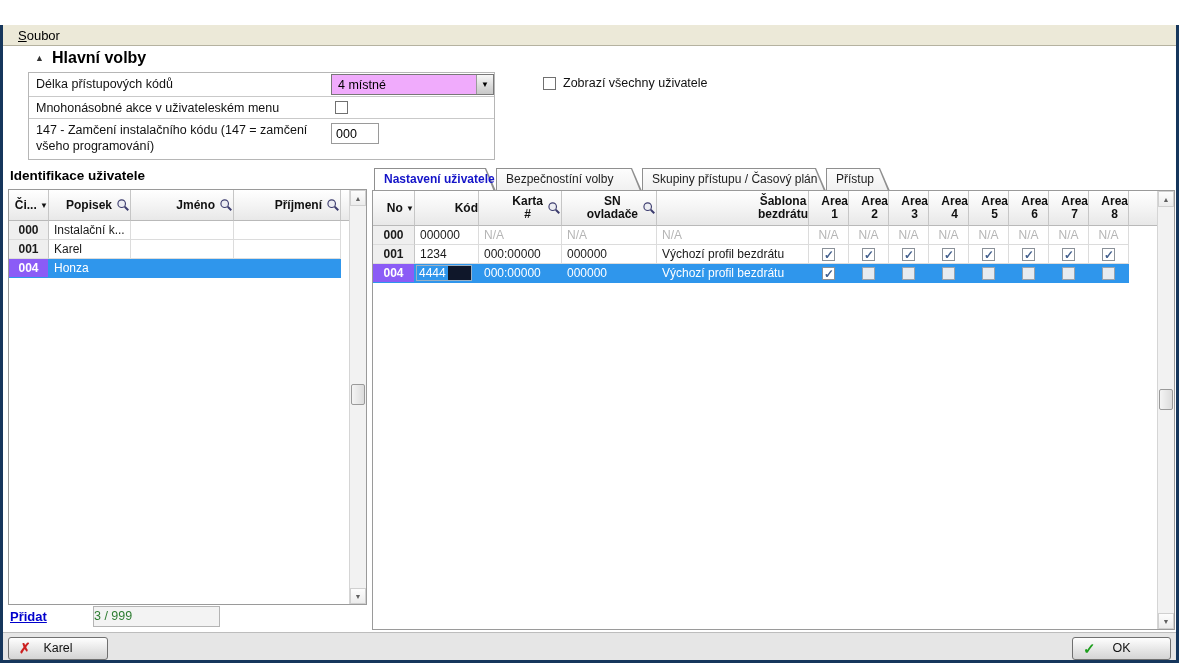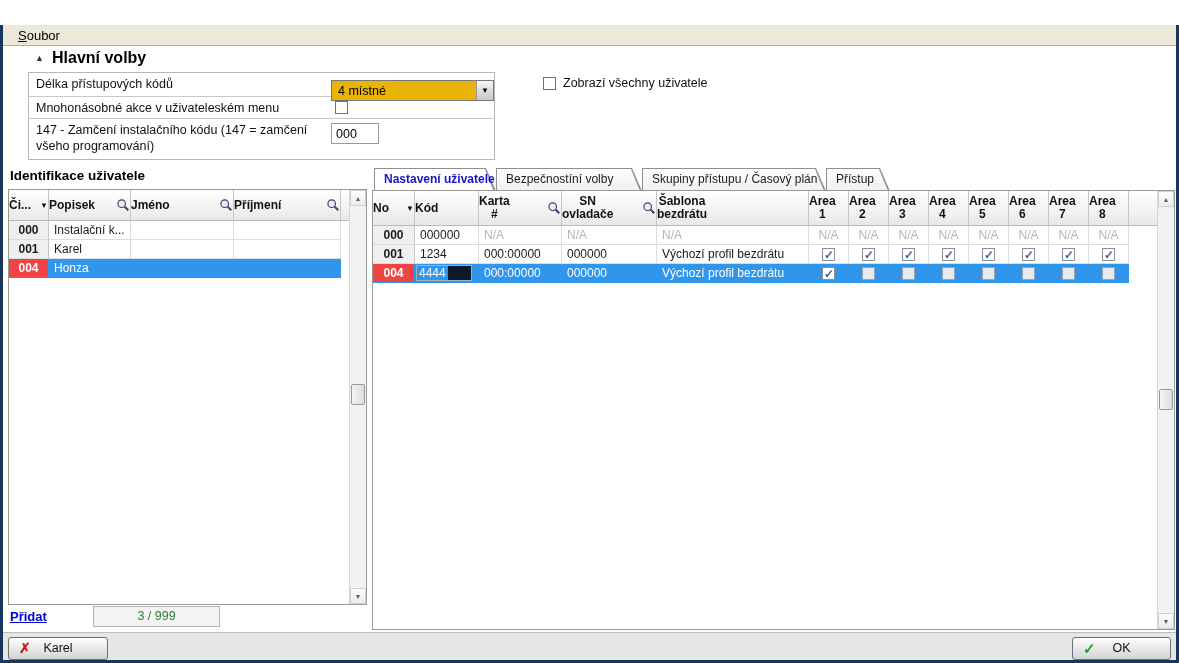--- a/index.html
+++ b/index.html
@@ -30,47 +30,47 @@
   .menu-item { position:absolute; left:10px; top:2px; font-size:13px; color:#000; padding:1px 5px; cursor:default; }
   .menu-item::first-letter { text-decoration:underline; }
 
   
   .section-arrow { left:35px; top:53px; font-size:9px; color:#333; }
   .section-title { left:52px; top:49px; font-size:16px; font-weight:bold; color:#000; }
   .opts { left:28px; top:72px; width:467px; border:1px solid #b6b6b6; }
   .opt-row { position:relative; border-bottom:1px solid #c9c9c9; }
   .opt-row:last-child { border-bottom:none; }
   .opt-label { position:absolute; left:7px; top:3px; right:172px; font-size:12.5px; color:#111; line-height:16px; }
-  .combo { position:absolute; left:302px; top:7px; width:163px; height:21px; border:1px solid #787878; background:#eab308; }
+  .combo { position:absolute; left:302px; top:1px; width:163px; height:21px; border:1px solid #787878; background:#f0abfc; }
   .combo-val { position:absolute; left:6px; top:3px; font-size:12.5px; color:#000; }
   .combo-btn { position:absolute; right:0; top:0; width:17px; height:19px; border-left:1px solid #9a9a9a;
     background:linear-gradient(#f7f7f7,#d9d9d9 60%,#c8c8c8); text-align:center; font-size:8px; color:#000; line-height:19px; }
   .cb { width:13px; height:13px; background:#fff; border:1px solid #707070; position:relative; }
   .cb.checked::after { content:""; }
   .cb .ck { position:absolute; left:1px; top:-3px; font-size:12px; font-weight:bold; color:#44618f; }
   .num-input { position:absolute; left:302px; top:4px; width:48px; height:21px; border:1px solid #9a9a9a;
     font-size:12.5px; padding-left:4px; font-family:"Liberation Sans",sans-serif; }
   .showall-cb { left:543px; top:77px; }
   .showall-label { left:563px; top:76px; font-size:12.5px; color:#111; }
 
   
   .left-title { left:10px; top:168px; font-size:13.5px; font-weight:bold; color:#000;text-align:right; }
 
   
   .tbl { border:1px solid #9a9a9a; background:#fff; }
   .hcell { position:absolute; top:0; background:linear-gradient(#ffffff,#f3f3f3 55%,#e8e8e8);
     border-right:1px solid #c6c6c6; border-bottom:1px solid #b9b9b9; font-size:12px; font-weight:bold; color:#111;
-    display:flex; align-items:center; justify-content:space-between; text-align:center; line-height:13px; }
+    display:flex; align-items:center; justify-content:flex-end; text-align:center; line-height:13px; }
   .hcell .mag { margin-left:4px; flex:none; }
   .row { position:absolute; left:0; height:19px; }
   .cell { position:absolute; top:0; height:19px; border-right:1px solid #dcdcdc; border-bottom:1px solid #dcdcdc;
     font-size:12px; color:#1a1a1a; line-height:18px; padding-left:5px; overflow:hidden; white-space:nowrap; }
   .numcell { background:#efefef; border-right:1px solid #c6c6c6; font-weight:bold; text-align:center; padding-left:0; }
   .row.sel .cell { background:#2f96ec; color:#fff; border-right-color:#2f96ec; border-bottom-color:#2f96ec; }
-  .row.sel .numcell { background:#ef4444; color:#fff; }
+  .row.sel .numcell { background:#8b5cf6; color:#fff; }
   .na { color:#b5b5b5; }
   .acell { text-align:center; padding-left:0; display:flex; align-items:center; justify-content:center; }
   .acell .cb { border-color:#8a9199; }
   .acell .cb.off-sel { background:#e7ebf0; border-color:#9aa3ad; }
 
   
   .vscroll { position:absolute; top:0; right:0; width:17px; bottom:0; background:#f2f2f2; border-left:1px solid #d5d5d5; }
   .sarrow { position:absolute; left:0; width:16px; height:16px; text-align:center; font-size:7px; color:#606060;
     line-height:16px; background:linear-gradient(#fdfdfd,#ececec); border:1px solid #d0d0d0; }
   .sarrow.up { top:0; }
@@ -79,21 +79,21 @@
     background:linear-gradient(90deg,#f4f4f4,#dcdcdc); border:1px solid #9a9a9a; border-radius:2px; }
 
   
   .ltable { left:8px; top:189px; width:359px; height:416px; position:absolute; }
   .ltable .hrow { position:absolute; left:0; top:0; right:17px; height:31px; }
   .ltable .hcell { height:31px; }
 
   
   .add-link { left:10px; top:609px; font-size:13px; font-weight:bold; color:#0000cc; text-decoration:underline; cursor:pointer; }
   .counter-box { left:93px; top:606px; width:127px; height:21px; background:#f3f3f3; border:1px solid #b4b4b4;
-    text-align:center; font-size:12.5px; color:#2e7d32; line-height:19px; }
+    text-align:left; font-size:12.5px; color:#2e7d32; line-height:19px; }
 
   
   .tab { position:absolute; top:168px; height:23px; }
   .tab .tab-bg { position:absolute; inset:0; background:#8f8f8f;
     clip-path:polygon(0 0, calc(100% - 10px) 0, 100% 100%, 0 100%); }
   .tab .tab-in { position:absolute; left:1px; top:1px; right:2px; bottom:0;
     background:linear-gradient(#fdfdfd,#f0f0f0); clip-path:polygon(0 0, calc(100% - 9px) 0, 100% 100%, 0 100%); }
   .tab.active .tab-in { background:#fff; bottom:-1px; }
   .tab .tab-label { position:absolute; left:10px; top:4px; font-size:12px; color:#222; white-space:nowrap; }
   .tab.active .tab-label { color:#1414c8; font-weight:bold;text-align:center; }

